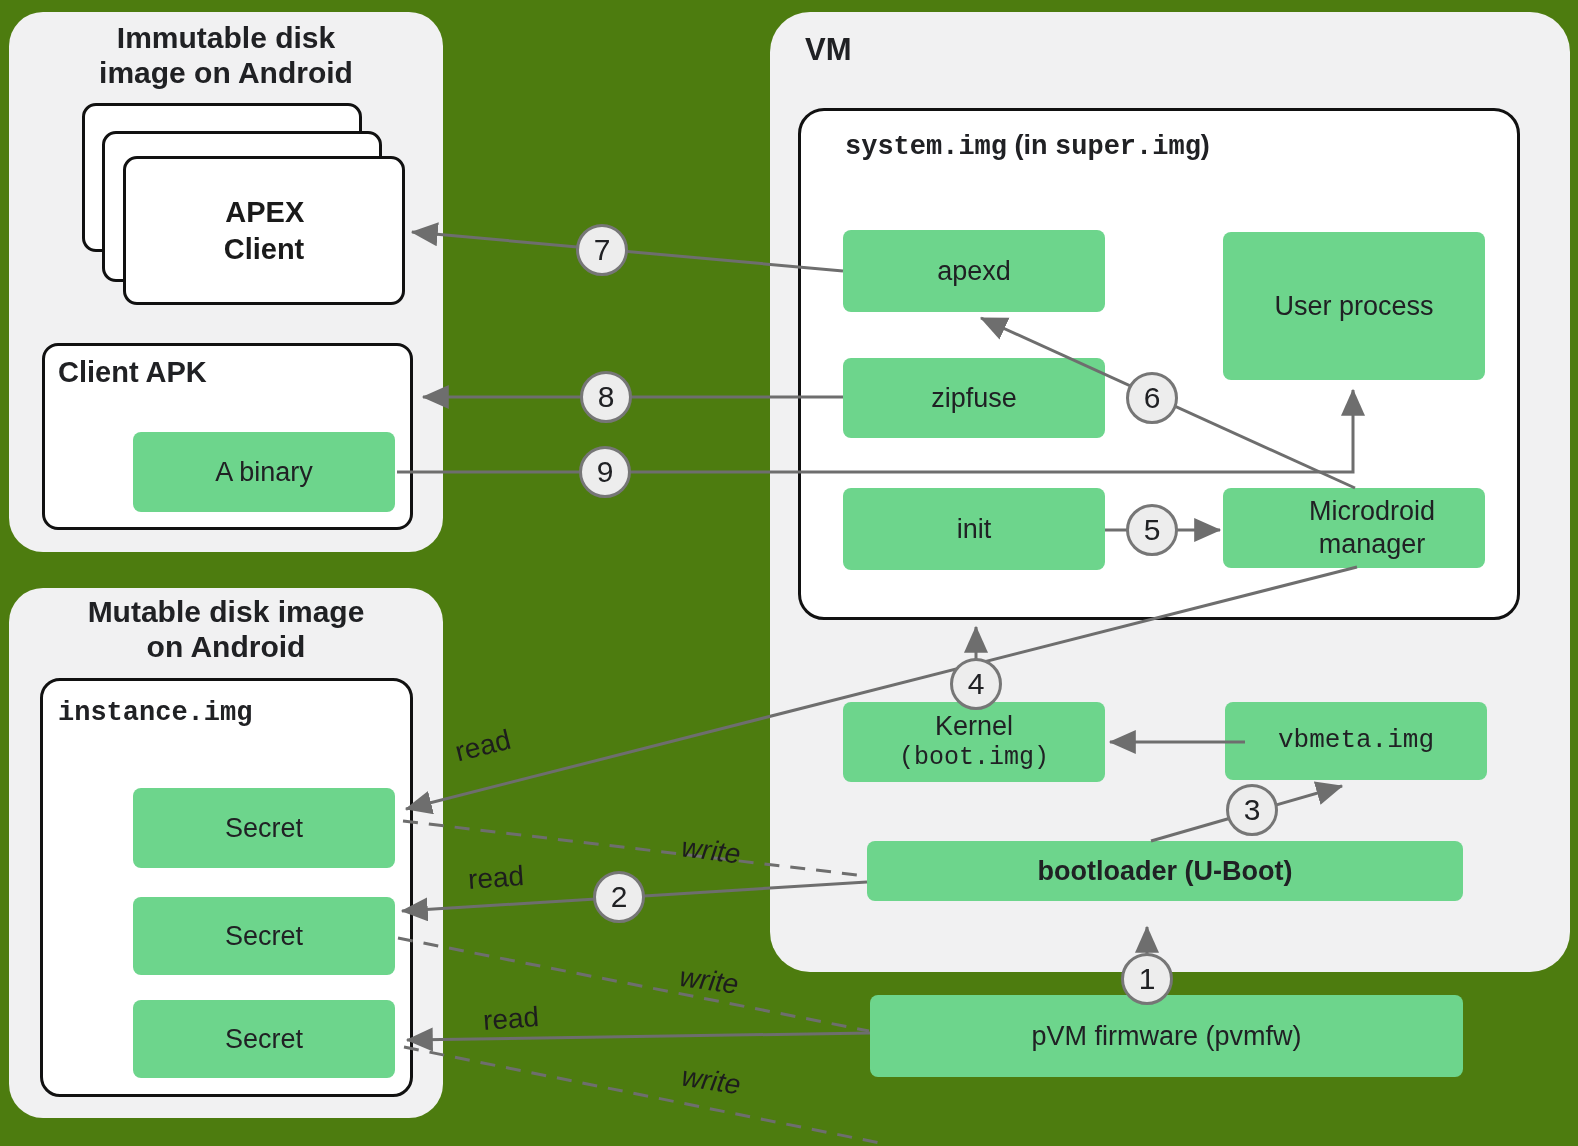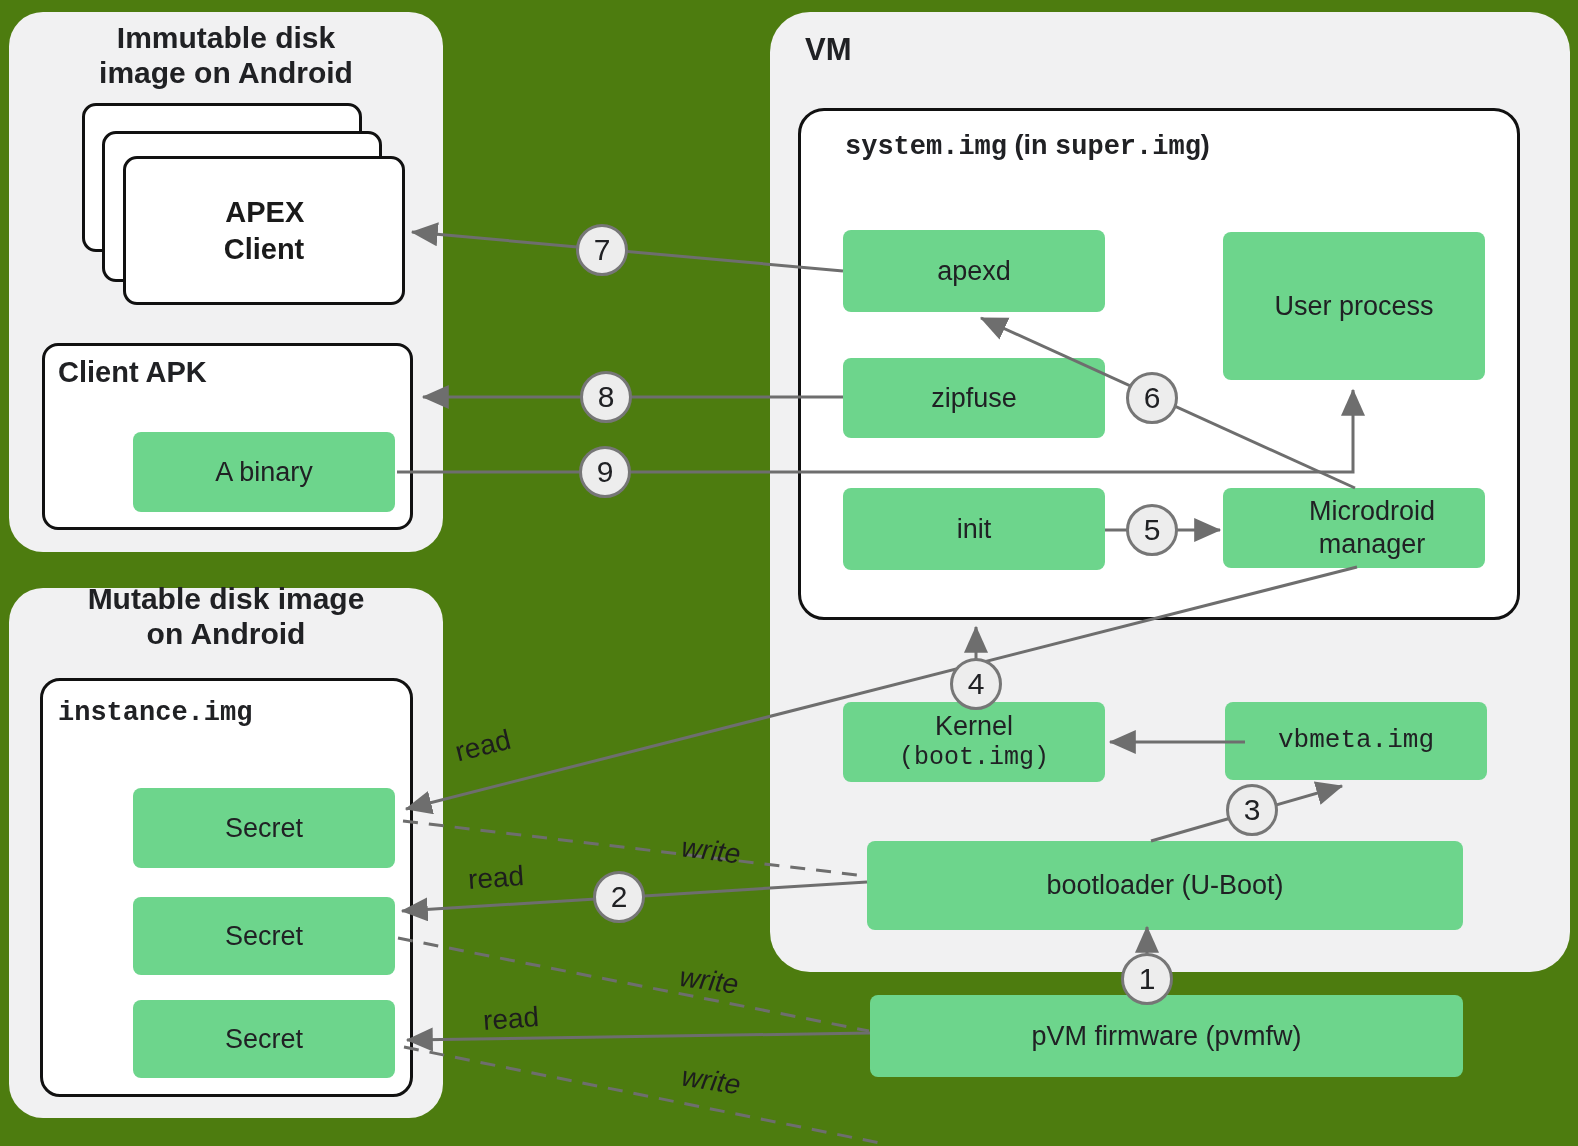--- a/index.html
+++ b/index.html
@@ -27,21 +27,21 @@
 
 <div class="canvas">
 
   <div class="abs group" style="left:9px;top:12px;width:434px;height:540px;"></div>
   <div class="abs gtitle" style="left:9px;top:20px;width:434px;">
     <div>Immutable disk</div>
     <div>image on Android</div>
   </div>
 
   <div class="abs group" style="left:9px;top:588px;width:434px;height:530px;"></div>
-  <div class="abs gtitle" style="left:9px;top:581px;width:434px;">
+  <div class="abs gtitle" style="left:9px;top:594px;width:434px;">
     <div>Mutable disk image</div>
     <div>on Android</div>
   </div>
 
   <div class="abs group" style="left:770px;top:12px;width:800px;height:960px;border-radius:40px;"></div>
   <div class="abs boxtitle" style="left:805px;top:32px;font-size:31px;">VM</div>
 
   <div class="abs wbox" style="left:82px;top:103px;width:280px;height:149px;border-radius:14px;"></div>
   <div class="abs wbox" style="left:102px;top:131px;width:280px;height:151px;border-radius:14px;"></div>
   <div class="abs wbox" style="left:123px;top:156px;width:282px;height:149px;border-radius:14px;display:flex;align-items:center;justify-content:center;">
@@ -77,21 +77,21 @@
     </div>
   </div>
 
   <div class="abs gbox" style="left:843px;top:702px;width:262px;height:80px;">
     <div>
       <div>Kernel</div>
       <div class="mono" style="font-size:25px;">(boot.img)</div>
     </div>
   </div>
   <div class="abs gbox mono" style="left:1225px;top:702px;width:262px;height:78px;font-size:26px;">vbmeta.img</div>
-  <div class="abs gbox" style="left:867px;top:841px;width:596px;height:89px;">bootloader (U-Boot)</div>
+  <div class="abs gbox" style="left:867px;top:841px;width:596px;height:60px;font-weight:bold;">bootloader (U-Boot)</div>
   <div class="abs gbox" style="left:870px;top:995px;width:593px;height:82px;">pVM firmware (pvmfw)</div>
 
   <svg class="layer" width="1578" height="1146" viewBox="0 0 1578 1146">
     <defs>
       <marker id="ah" markerWidth="10" markerHeight="9" refX="8.6" refY="4" orient="auto" markerUnits="strokeWidth">
         <path d="M0,0 L9,4 L0,8 Z" fill="#6e6e6e"></path>
       </marker>
     </defs>
     <path class="edge" d="M1147,1002 L1147,927" marker-end="url(#ah)"></path>
     <path class="edge" d="M867,882 L402,911" marker-end="url(#ah)"></path>

